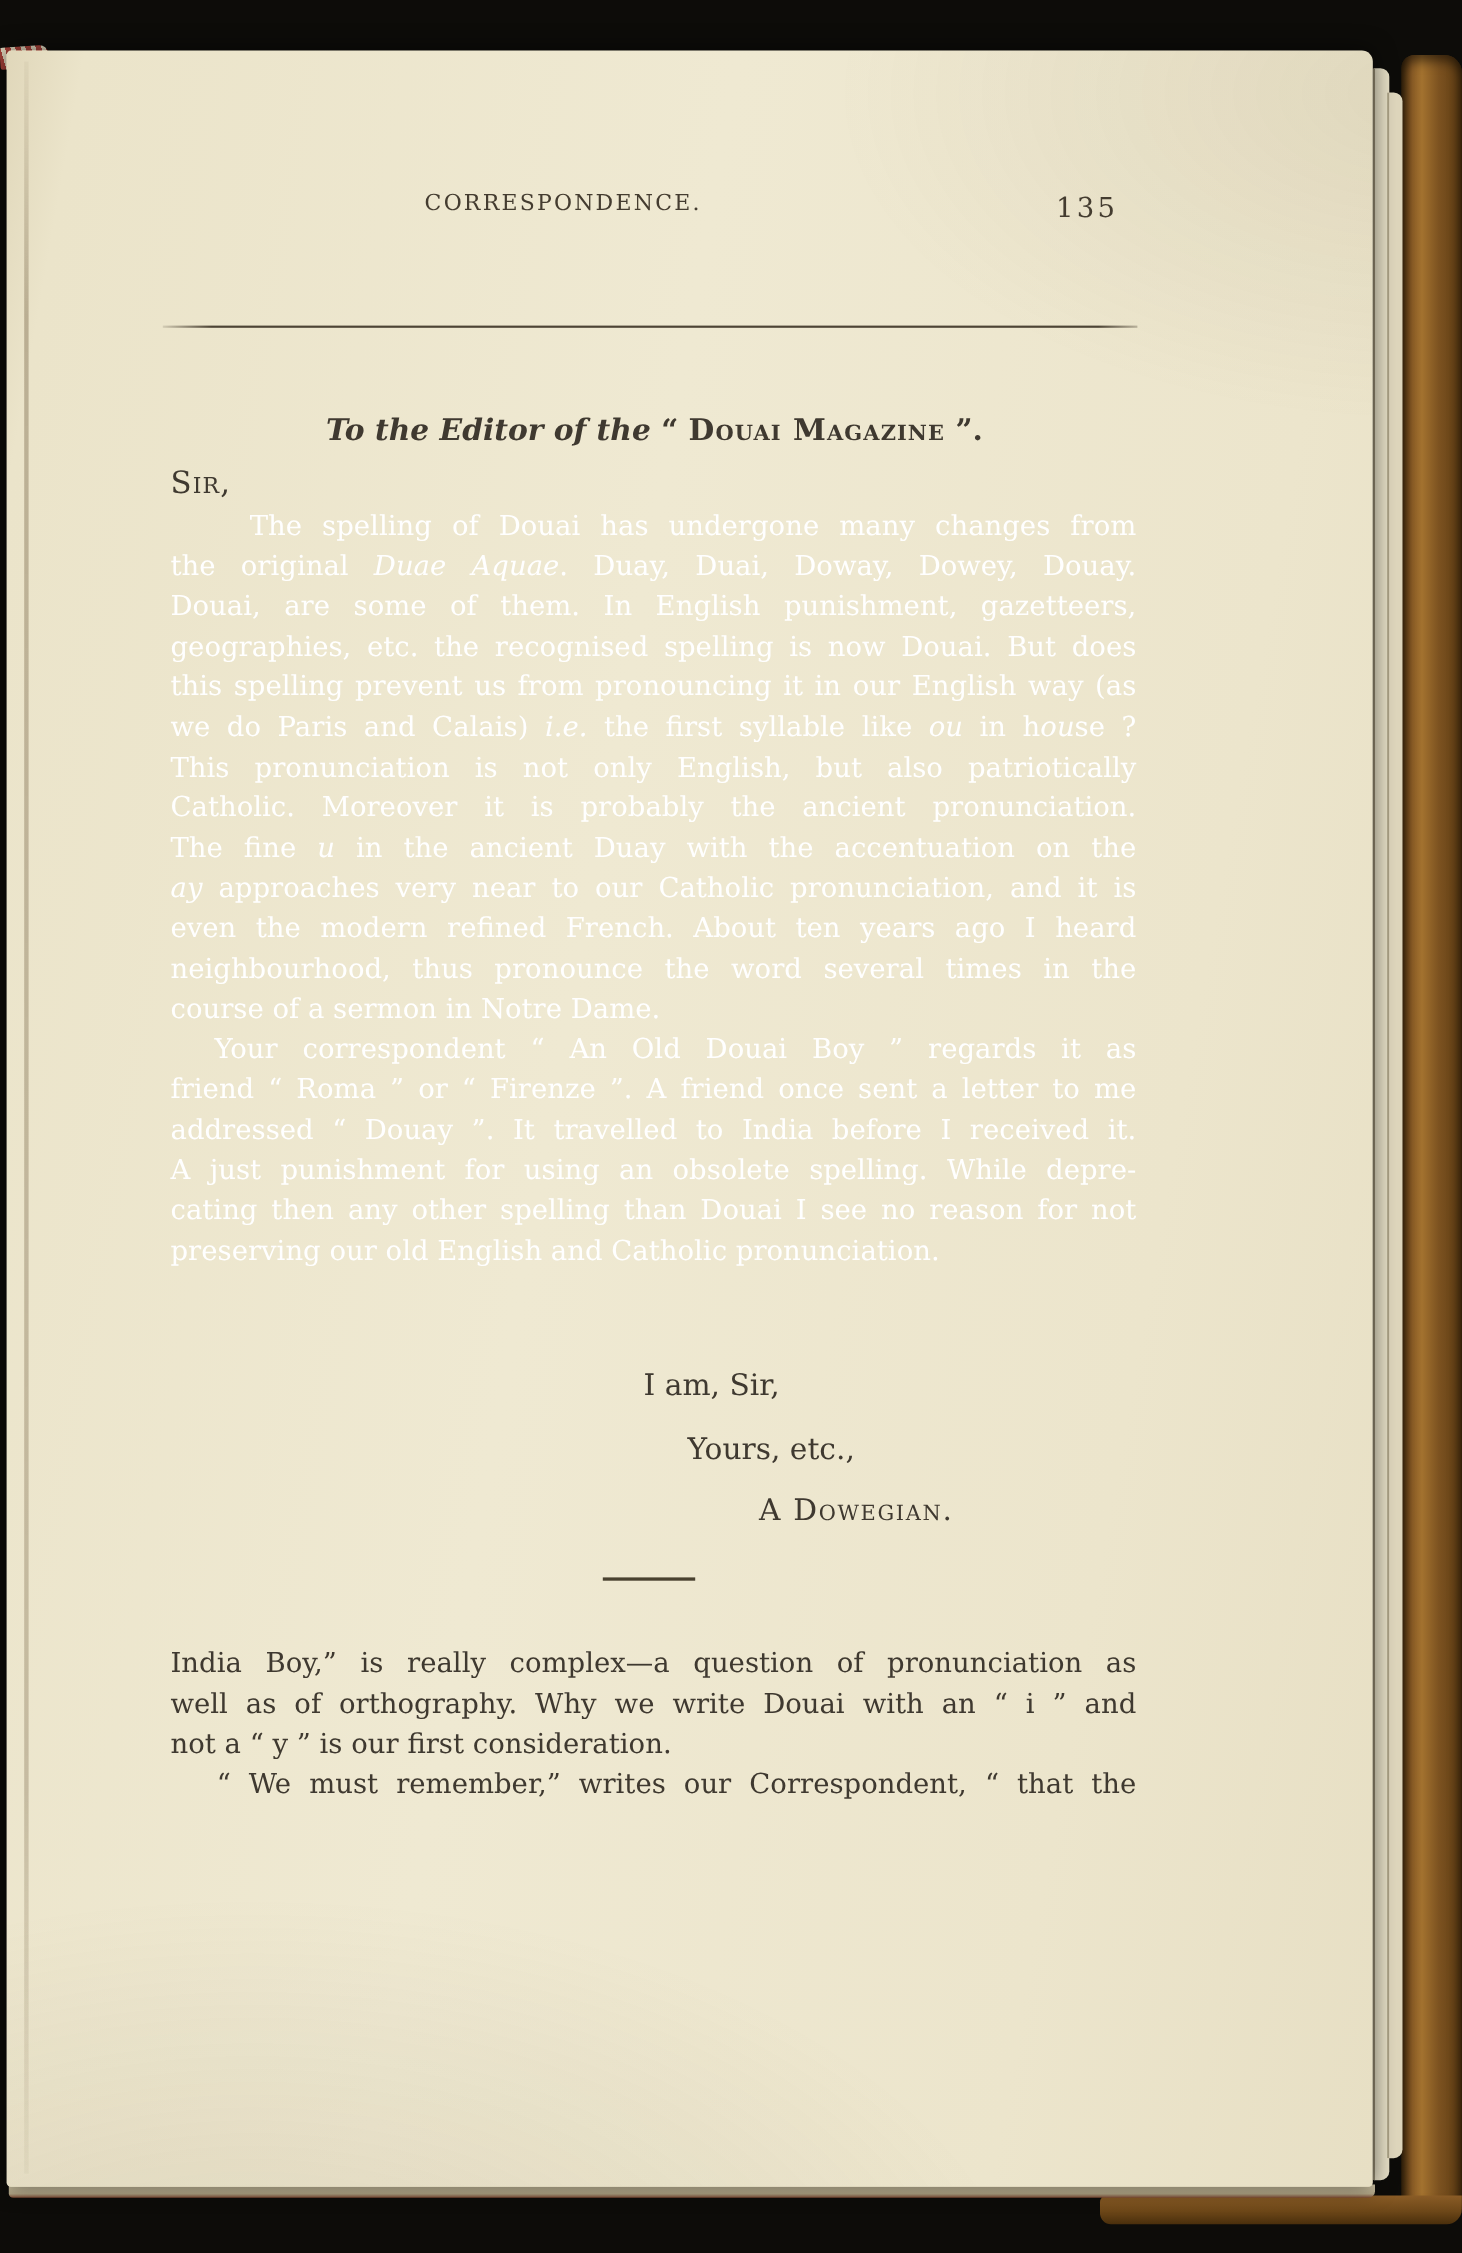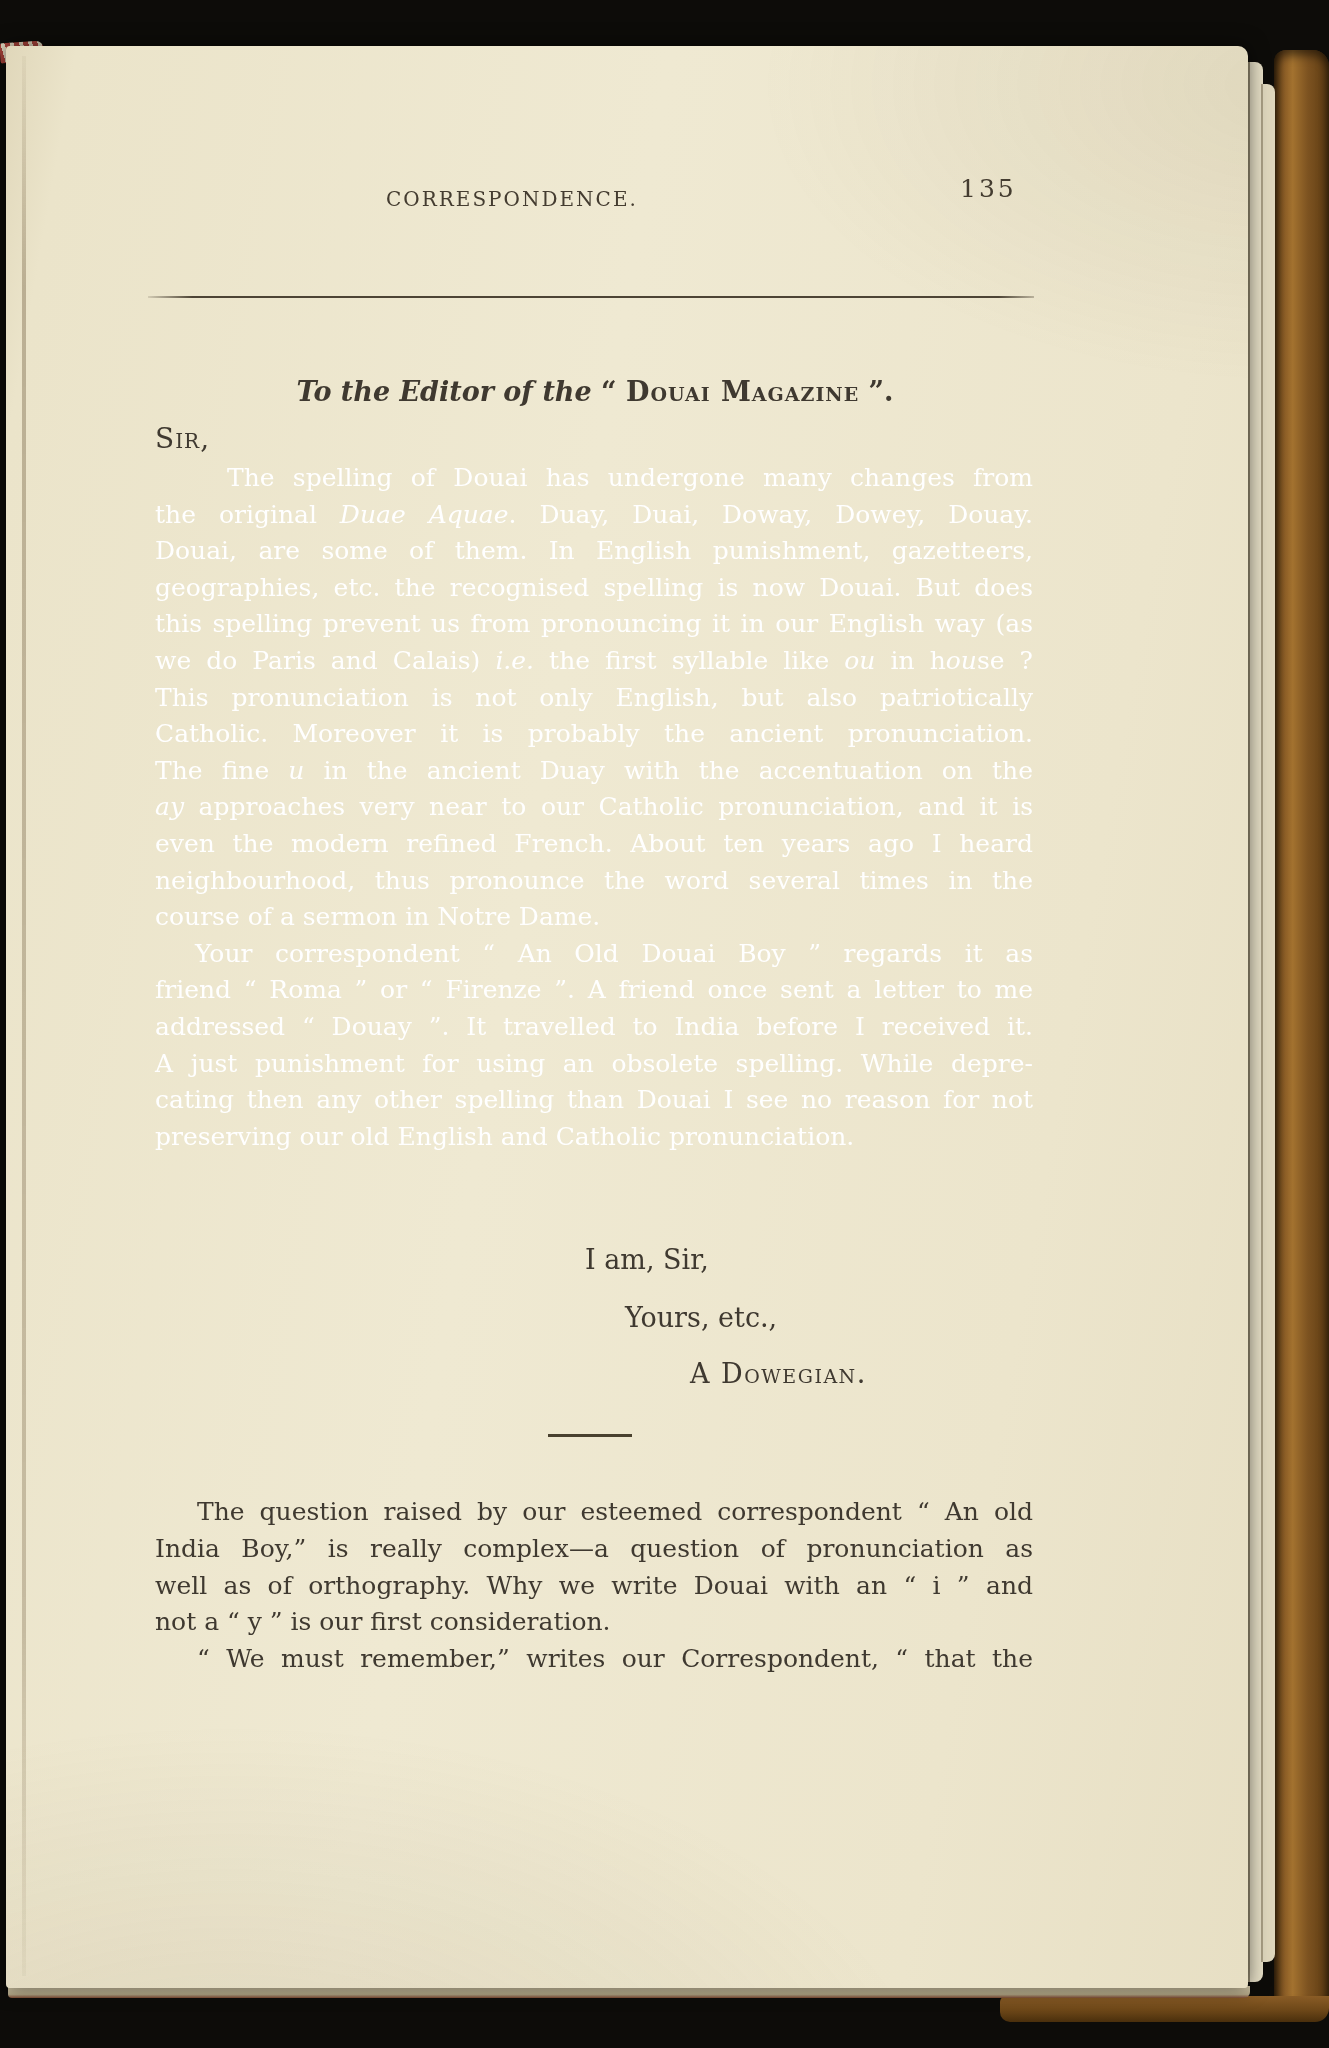--- a/index.html
+++ b/index.html
@@ -54,21 +54,21 @@
       radial-gradient(900px 500px at 104% 2%,rgba(120,100,60,.10),transparent 60%);
   }
   .gutter-crease{
     position:absolute;left:16px;top:10px;width:4px;height:1920px;
     background:linear-gradient(180deg,rgba(110,90,60,.05),rgba(110,90,60,.38) 12%,rgba(110,90,60,.30) 82%,rgba(110,90,60,.05));
     filter:blur(.6px);
   }
   
   .ink{color:#3f3930;}
   .running-head-title{
-    position:absolute;left:386px;top:172px;font-size:20px;letter-spacing:2px;color:#443c30;margin-top:15px;
+    position:absolute;left:386px;top:172px;font-size:20px;letter-spacing:2px;color:#443c30;
   }
   .page-number{
     position:absolute;left:960px;top:174px;font-size:25px;letter-spacing:3px;color:#443c30;
   }
   .head-rule{
     position:absolute;left:148px;top:296px;width:886px;height:2px;
     background:linear-gradient(90deg,rgba(70,60,45,.15),#4d4435 5%,#4d4435 96%,rgba(70,60,45,.3));
   }
   .salutation{
     position:absolute;left:155px;top:376px;width:880px;text-align:center;
@@ -148,21 +148,20 @@
   </div>
 
 <div class="closing-i-am">I am, Sir,</div>
 <div class="closing-yours">Yours, etc.,</div>
 <div class="closing-signature">A Dowegian.</div>
 
 <div class="divider-rule"></div>
 
 <div class="reply-body">
     <div class="para">
-      <div class="line" style="text-indent: 42px;"><span>The question raised by our esteemed correspondent “ An old</span></div>
       <div class="line"><span>India Boy,” is really complex—a question of pronunciation as</span></div>
       <div class="line"><span>well as of orthography. Why we write Douai with an “ i ” and</span></div>
       <div class="line lastline"><span>not a “ y ” is our first consideration.</span></div>
     </div>
     <div class="para">
       <div class="line" style="text-indent: 42px;"><span>“ We must remember,” writes our Correspondent, “ that the</span></div>
     </div>
   </div>
 
 </body></html>

